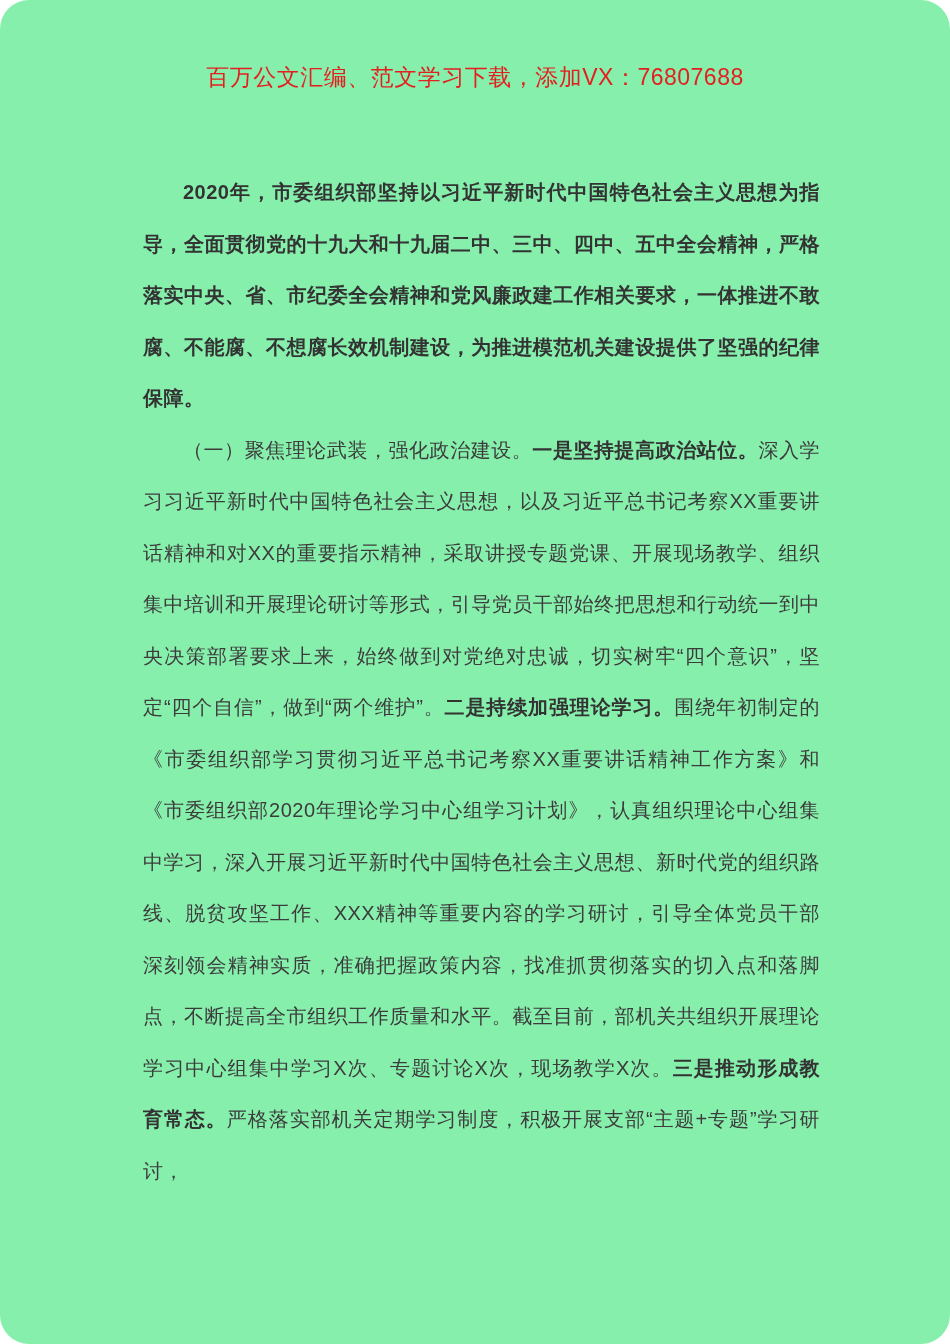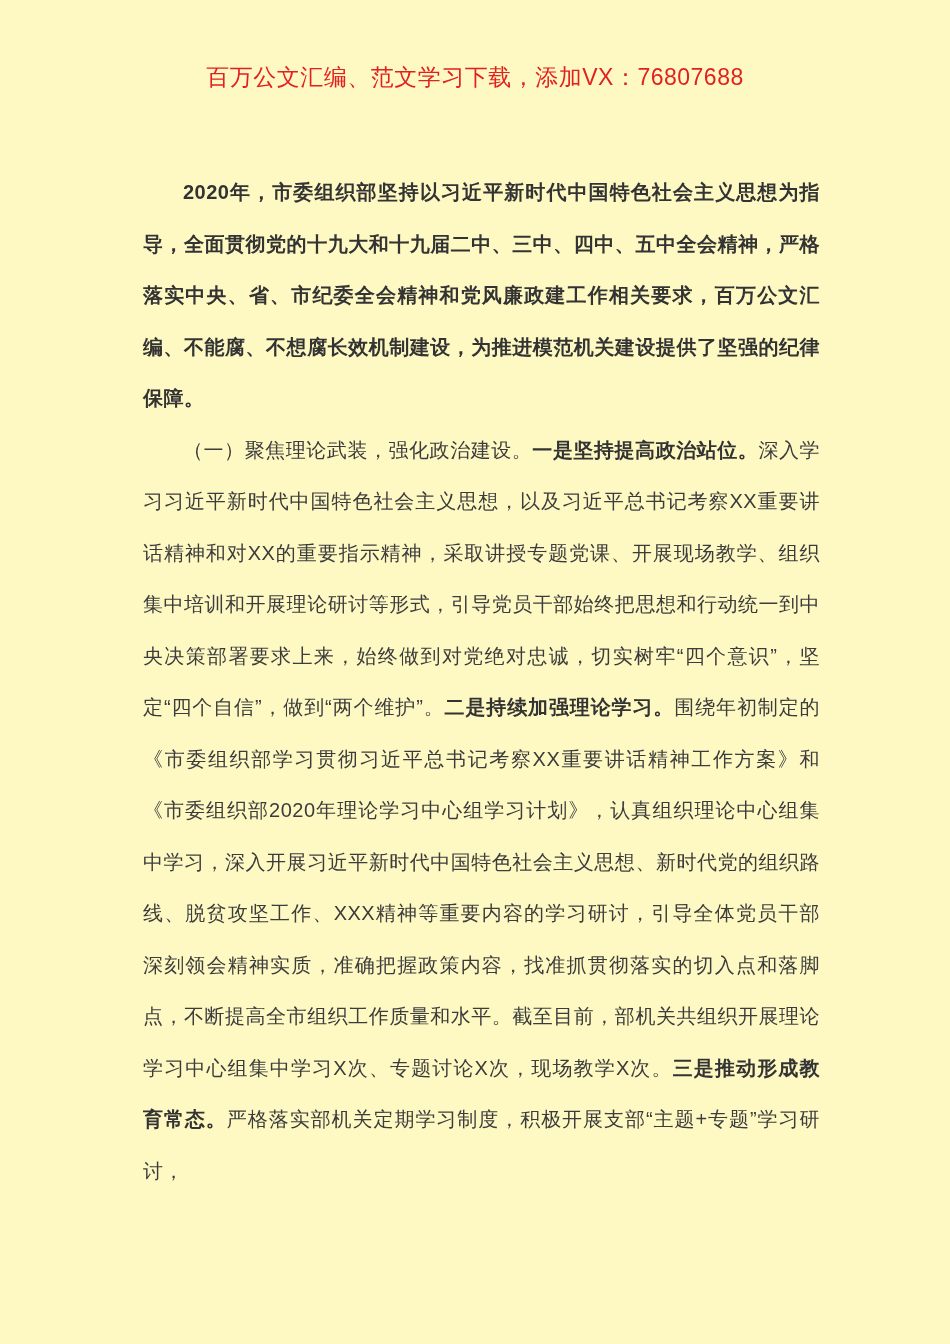--- a/index.html
+++ b/index.html
@@ -5,23 +5,24 @@
   html, body {
     margin: 0;
     padding: 0;
     background: #ffffff;
   }
   .page {
     position: relative;
     width: 950px;
     height: 1344px;
     margin: 0 auto;
-    background: #fef9c3;
+    background: #86efac;
     overflow: hidden;
     font-family: "Liberation Sans", "DejaVu Sans", sans-serif;
+    border-radius: 29px;
   }
   .promo {
     padding-top: 62px;
     text-align: center;
     font-size: 23px;
     line-height: 30px;
     font-weight: 400;
     color: #e32020;
     letter-spacing: 0.5px;
   }
@@ -54,16 +55,16 @@
   }
 </style>
 </head>
 <body>
 
 <div class="page">
   <div class="promo">百万公文汇编、范文学习下载，添加VX：76807688</div>
 
 
   <div class="doc-body">
-      <p><span class="bold">2020年，市委组织部坚持以习近平新时代中国特色社会主义思想为指导，全面贯彻党的十九大和十九届二中、三中、四中、五中全会精神，严格落实中央、省、市纪委全会精神和党风廉政建工作相关要求，百万公文汇编、不能腐、不想腐长效机制建设，为推进模范机关建设提供了坚强的纪律保障。</span></p>
+      <p><span class="bold">2020年，市委组织部坚持以习近平新时代中国特色社会主义思想为指导，全面贯彻党的十九大和十九届二中、三中、四中、五中全会精神，严格落实中央、省、市纪委全会精神和党风廉政建工作相关要求，一体推进不敢腐、不能腐、不想腐长效机制建设，为推进模范机关建设提供了坚强的纪律保障。</span></p>
       <p><span>（一）聚焦理论武装，强化政治建设。</span><span class="bold">一是坚持提高政治站位。</span><span>深入学习习近平新时代中国特色社会主义思想，以及习近平总书记考察XX重要讲话精神和对XX的重要指示精神，采取讲授专题党课、开展现场教学、组织集中培训和开展理论研讨等形式，引导党员干部始终把思想和行动统一到中央决策部署要求上来，始终做到对党绝对忠诚，切实树牢“四个意识”，坚定“四个自信”，做到“两个维护”。</span><span class="bold">二是持续加强理论学习。</span><span>围绕年初制定的《市委组织部学习贯彻习近平总书记考察XX重要讲话精神工作方案》和《市委组织部2020年理论学习中心组学习计划》，认真组织理论中心组集中学习，深入开展习近平新时代中国特色社会主义思想、新时代党的组织路线、脱贫攻坚工作、XXX精神等重要内容的学习研讨，引导全体党员干部深刻领会精神实质，准确把握政策内容，找准抓贯彻落实的切入点和落脚点，不断提高全市组织工作质量和水平。截至目前，部机关共组织开展理论学习中心组集中学习X次、专题讨论X次，现场教学X次。</span><span class="bold">三是推动形成教育常态。</span><span>严格落实部机关定期学习制度，积极开展支部“主题+专题”学习研讨，</span></p>
     </div>
 </div>
 
 </body></html>

